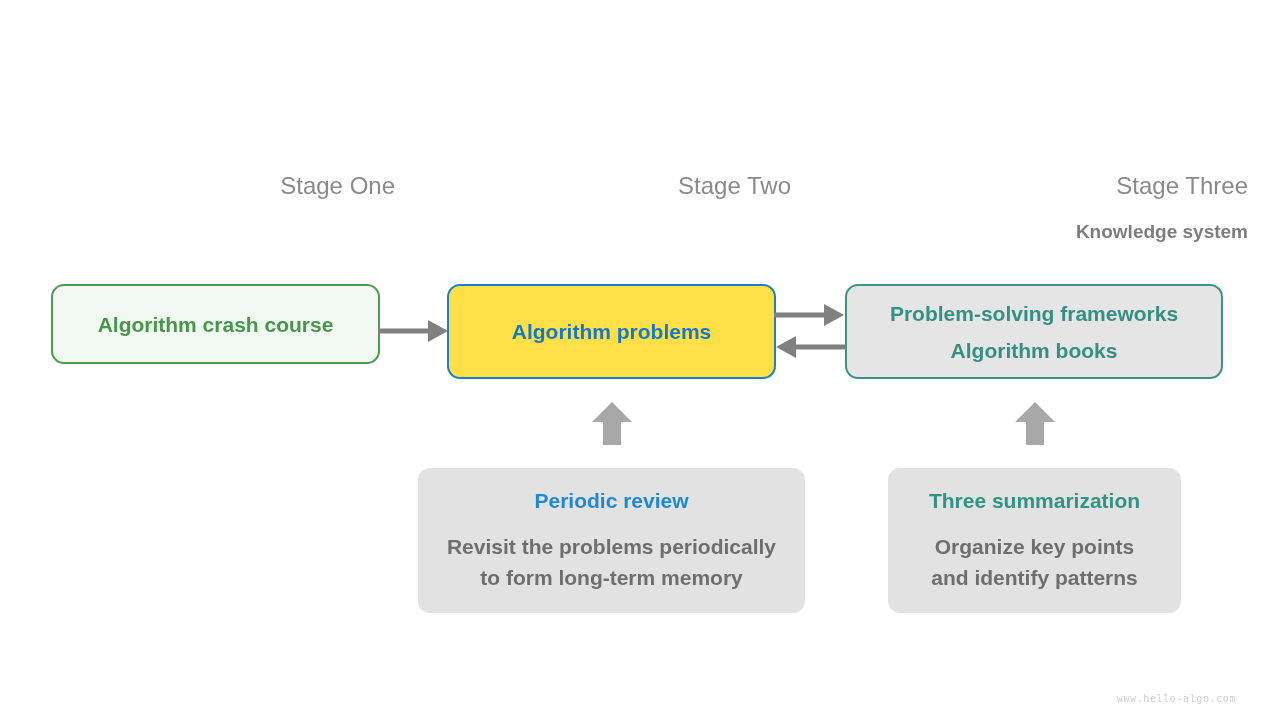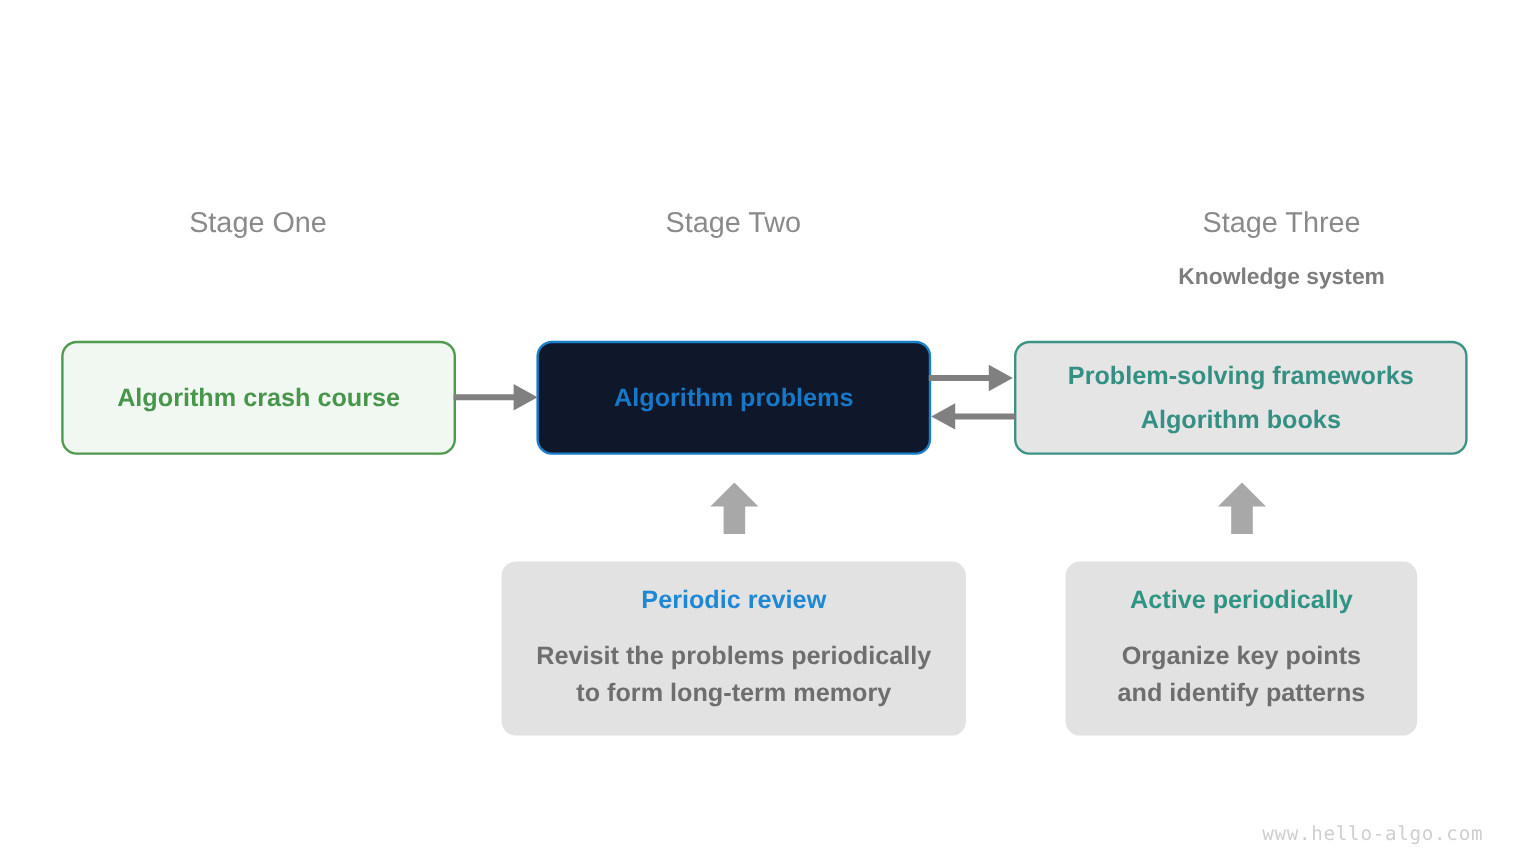--- a/index.html
+++ b/index.html
@@ -16,21 +16,21 @@
     -webkit-font-smoothing: antialiased;
   }
   .canvas {
     position: absolute;
     inset: 0;
   }
 
   
   .stage-head {
     position: absolute;
-    text-align: center;
+    text-align: right;
     width: 360px;
   }
   .stage-title {
     font-size: 24px;
     font-weight: 400;
     color: #8a8a8a;
     line-height: 28px;
     white-space: nowrap;
   }
   .stage-sub {
@@ -56,30 +56,30 @@
     text-align: center;
   }
   .stage-box .line {
     font-size: 21px;
     font-weight: bold;
     line-height: 37px;
     white-space: nowrap;
   }
 
   .box-green {
-    left: 51px; top: 284px; width: 329px; height: 95px;
+    left: 51px; top: 284px; width: 329px; height: 80px;
     border-color: #4f9a4f;
     background: #f1f8f1;
   }
   .box-green .line { color: #47964b; }
 
   .box-blue {
     left: 447px; top: 284px; width: 329px; height: 95px;
     border-color: #1b7fc9;
-    background: #0f172a;
+    background: #fde047;
   }
   .box-blue .line { color: #1878c8; }
 
   .box-teal {
     left: 845px; top: 284px; width: 378px; height: 95px;
     border-color: #3b9285;
     background: #e5e5e5;
   }
   .box-teal .line { color: #339082; }
 
@@ -130,21 +130,21 @@
   }
   .arr-head { fill: #808080; }
   .block-arrow { fill: #a8a8a8; }
 
   
   .watermark {
     position: absolute;
     right: 44px;
     bottom: 16px;
     font-family: "DejaVu Sans Mono", monospace;
-    font-size: 16px;
+    font-size: 10px;
     letter-spacing: 0.6px;
     color: #cfcfcf;
     white-space: nowrap;
   }
 </style>
 </head>
 <body>
 
 <div class="canvas">
 
@@ -197,20 +197,20 @@
     <polygon class="block-arrow" points="20,0 40,20 29,20 29,43 11,43 11,20 0,20"></polygon>
   </svg>
 
   <div class="support-box support-one">
     <div class="support-title">Periodic review</div>
     <div class="support-body">Revisit the problems periodically</div>
     <div class="support-body">to form long-term memory</div>
   </div>
 
   <div class="support-box support-two">
-    <div class="support-title">Active periodically</div>
+    <div class="support-title">Three summarization</div>
     <div class="support-body">Organize key points</div>
     <div class="support-body">and identify patterns</div>
   </div>
 
   <div class="watermark">www.hello-algo.com</div>
 
 </div>
 
 </body></html>

